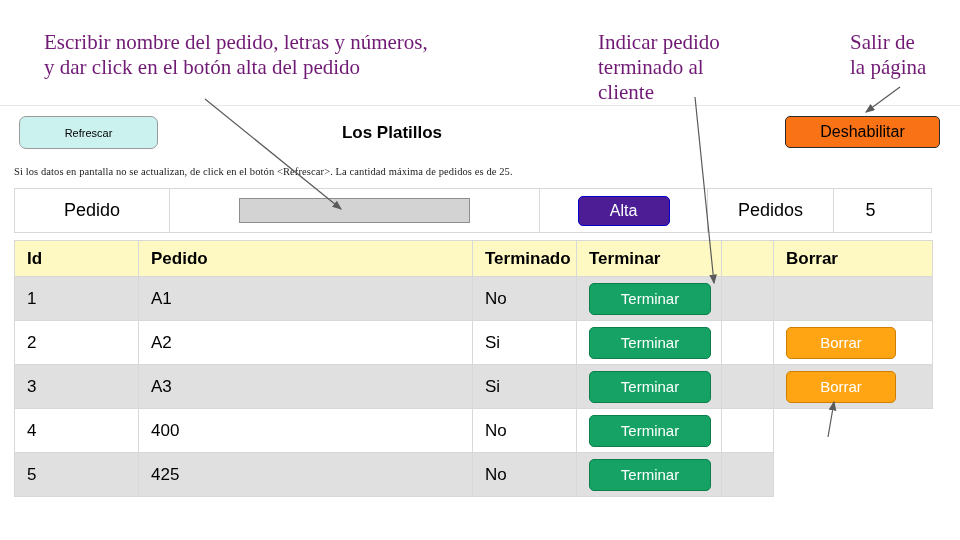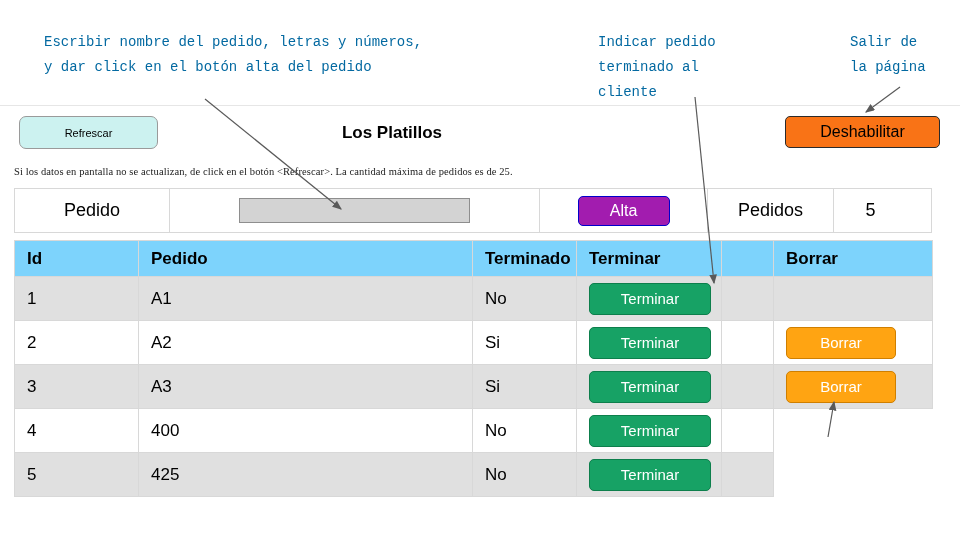--- a/index.html
+++ b/index.html
@@ -19,25 +19,25 @@
   
   #annotations {
     position: absolute;
     left: 0; top: 0;
     width: 960px; height: 540px;
     pointer-events: none;
     z-index: 50;
   }
   .annot {
     position: absolute;
-    color: #0369a1;
-    font-size: 14px;
+    color: #701a75;
+    font-size: 21px;
     line-height: 25px;
     white-space: pre-line;
-    font-family: Liberation Mono, monospace;
+    font-family: Liberation Serif, serif;
   }
   #annot-escribir { left: 44px;  top: 30px; }
   #annot-indicar  { left: 598px; top: 30px; }
   #annot-salir    { left: 850px; top: 30px; }
   #annot-borrar   { left: 803px; top: 444px; }
 
   
   #app {
     position: absolute;
     left: 0;
@@ -140,21 +140,21 @@
     border: 1px solid #8e8e8e;
     font-family: "Liberation Sans", sans-serif;
     font-size: 14px;
     color: #000;
     padding: 0 4px;
     box-sizing: border-box;
   }
   #btn-alta {
     width: 92px;
     height: 30px;
-    background: #a21caf;
+    background: #4c1d95;
     border: 1px solid #0000cc;
     border-radius: 5px;
     color: #ffffff;
     font-family: "Liberation Sans", sans-serif;
     font-size: 16px;
     cursor: pointer;
     padding: 0;
   }
 
   
@@ -170,21 +170,21 @@
   #orders-table th, #orders-table td {
     border: 1px solid #d8d8d8;
     padding: 0 12px;
     text-align: left;
     box-sizing: border-box;
     background-clip: padding-box;
   }
   #orders-table thead th {
     height: 36px;
     font-weight: bold;
-    background: #7dd3fc;
+    background: #fef9c3;
     font-size: 17px;
   }
   #orders-table tbody td {
     height: 44px;
   }
   tbody tr.shaded td { background: #e0e0e0; }
   tbody tr.plain td  { background: #ffffff; }
 
   .col-id   { width: 124px; }
   .col-ped  { width: 334px; }

